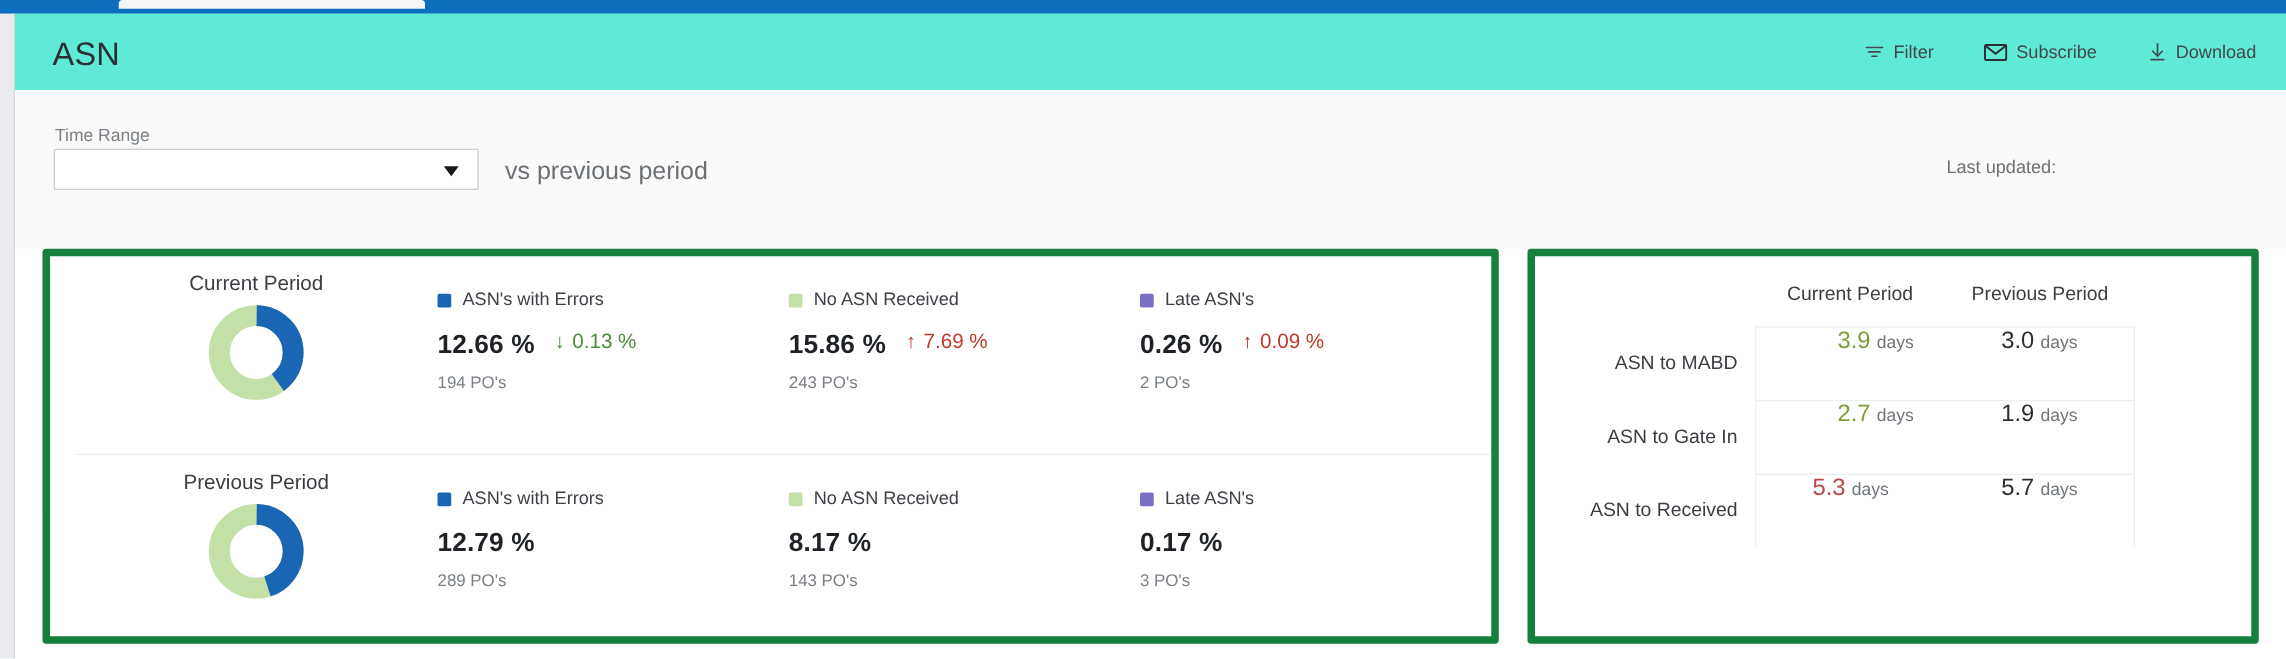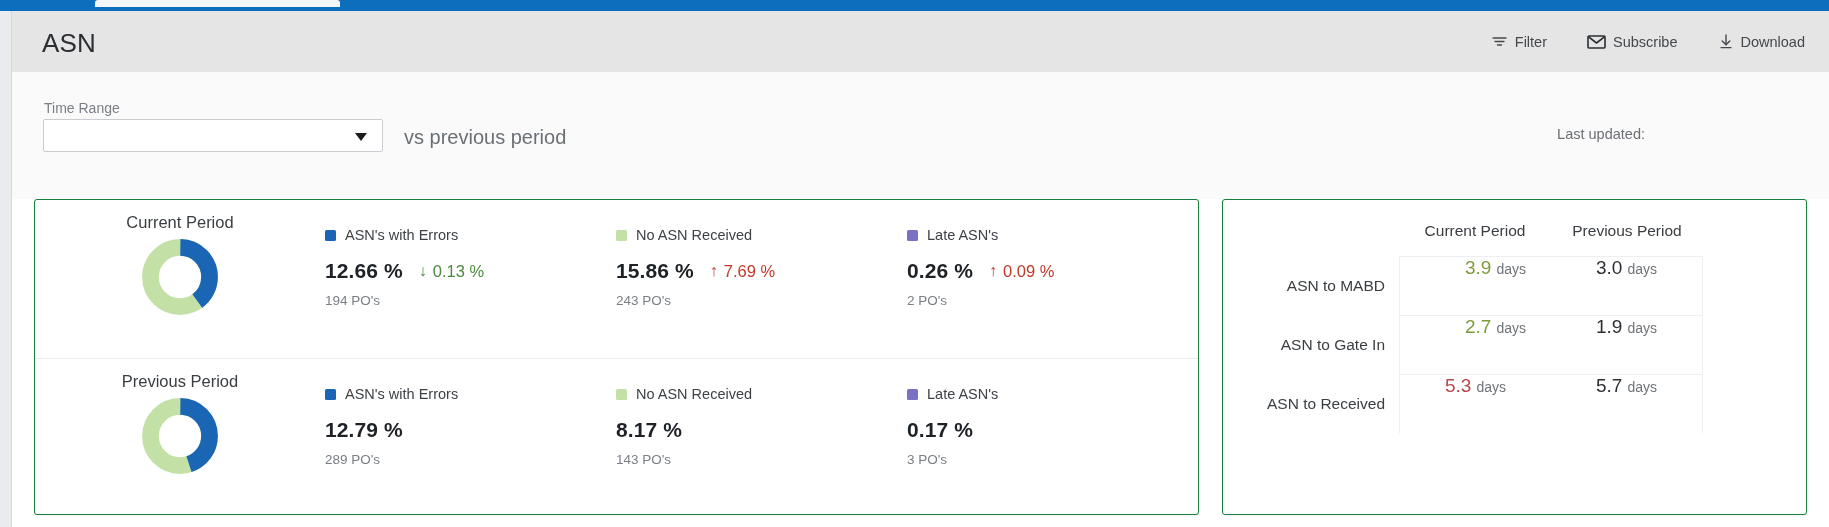--- a/index.html
+++ b/index.html
@@ -25,21 +25,21 @@
     background: #e9ebee;
   }
   .leftgutter-edge {
     position: absolute; top: 11px; left: 11px; width: 1px; height: 516px;
     background: #d5d8dc;
   }
 
   
   .page-header {
     position: absolute; top: 11px; left: 12px; width: 1817px; height: 67px;
-    background: #e5e5e5; border-bottom: 1px solid #e3e5e8;
+    background: #5eead4; border-bottom: 1px solid #e3e5e8;
   }
   .page-title {
     position: absolute; left: 30px; top: 17px;
     font-size: 26px; color: #2b2f33; letter-spacing: .2px; font-weight: 400;
   }
   .header-actions {
     position: absolute; right: 24px; top: 22px;
     display: flex; align-items: center; gap: 40px;
   }
   .hdr-action {
@@ -76,22 +76,23 @@
     font-size: 20px; color: #6b7075;
   }
   .last-updated {
     position: absolute; right: 184px; top: 54px;
     font-size: 14.5px; color: #6b7075;
   }
 
   
   .card {
     position: absolute; background: #ffffff;
-    border: 1px solid #15803d; border-radius: 3px;
+    border: 6px solid #15803d; border-radius: 3px;
     box-shadow: 0 1px 2px rgba(0,0,0,.05);
+    padding-left: 20px;
   }
   #left-card  { left: 34px;   top: 199px; width: 1165px; height: 316px; }
   #right-card { left: 1222px; top: 199px; width: 585px;  height: 316px; }
 
   .period-row { position: relative; height: 158px; }
   .period-row + .period-row { border-top: 1px solid #ecedef; }
 
   .donut-block {
     position: absolute; left: 0; top: 0; width: 290px; height: 158px;
   }
@@ -103,21 +104,21 @@
 
   .metrics {
     position: absolute; left: 290px; top: 0; right: 0; height: 158px;
     display: flex;
   }
   .metric { width: 315px; padding-top: 27px; }
   .metric-legend { display: flex; align-items: center; gap: 9px; }
   .swatch { width: 11px; height: 11px; border-radius: 1.5px; display: block; }
   .metric-name { font-size: 14.5px; color: #3e4247; }
   .metric-value-row {
-    display: flex; align-items: center; gap: 16px; margin-top: 16px;
+    display: flex; align-items: flex-start; gap: 16px; margin-top: 16px;
   }
   .metric-value { font-size: 21px; font-weight: 700; color: #1e2226; letter-spacing: .1px; }
   .delta { display: flex; align-items: center; gap: 6px; font-size: 16.5px; }
   .delta .arrow { font-size: 16px; line-height: 1; }
   .delta.up   { color: #c0392b; }
   .delta.down { color: #4e8a3f; }
   .metric-sub { margin-top: 10px; font-size: 13.5px; color: #7a7f86; }
 
   
   .rt-head {

